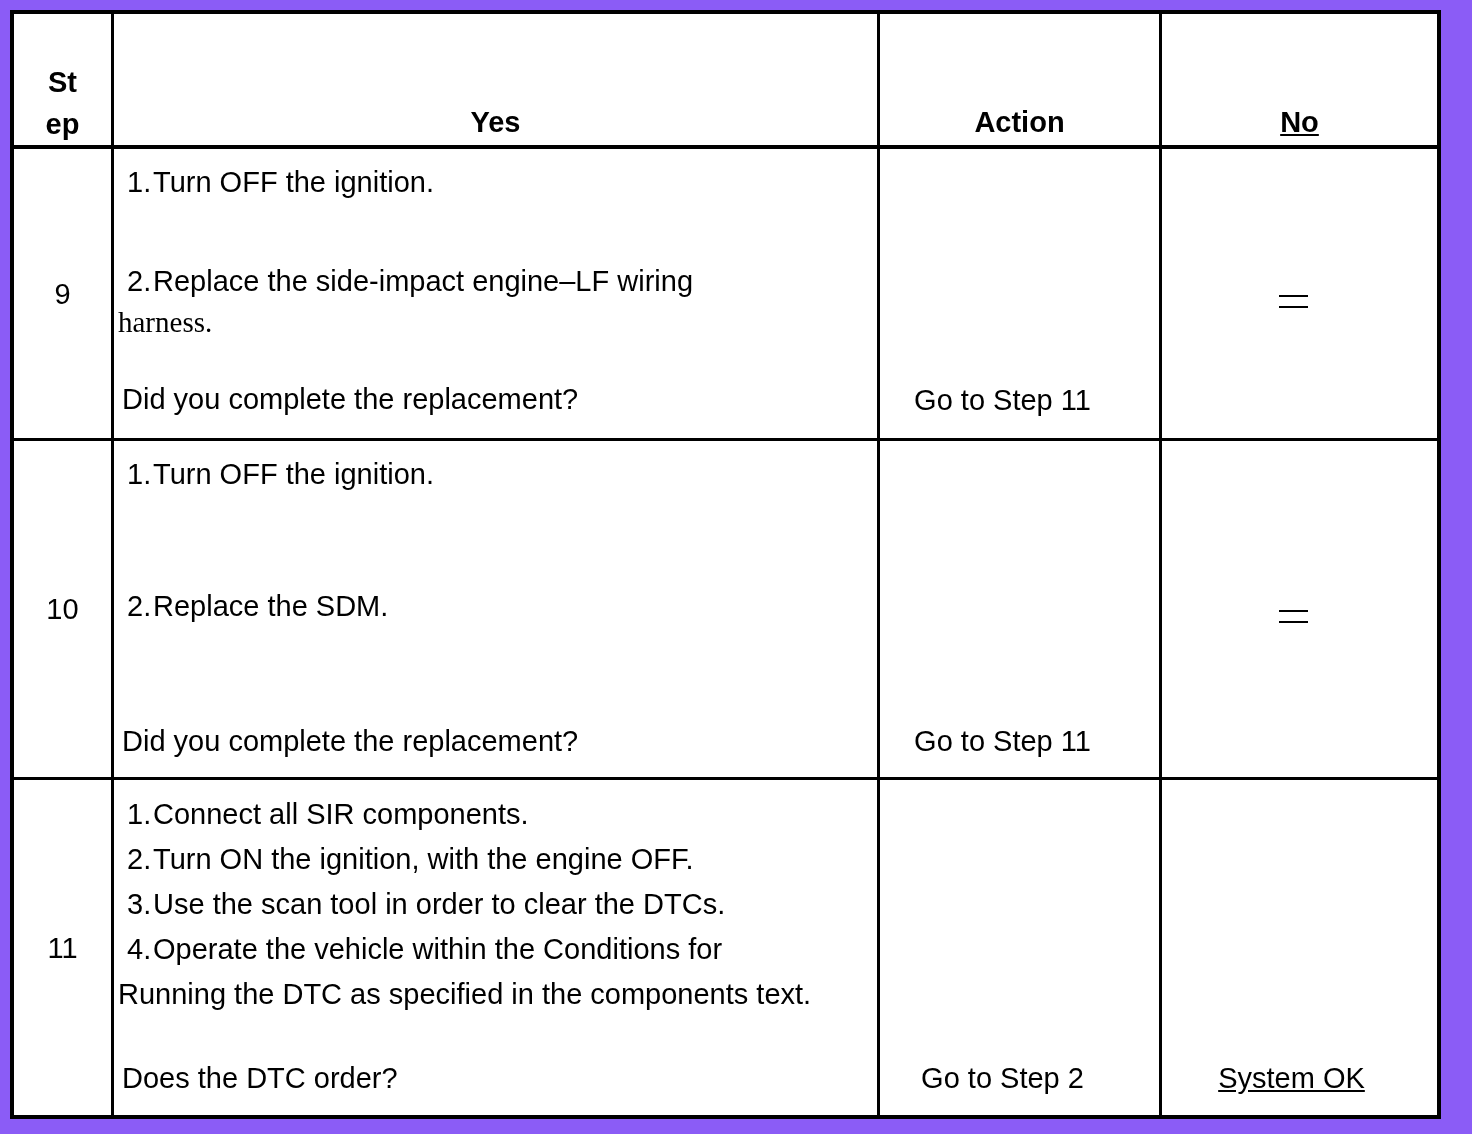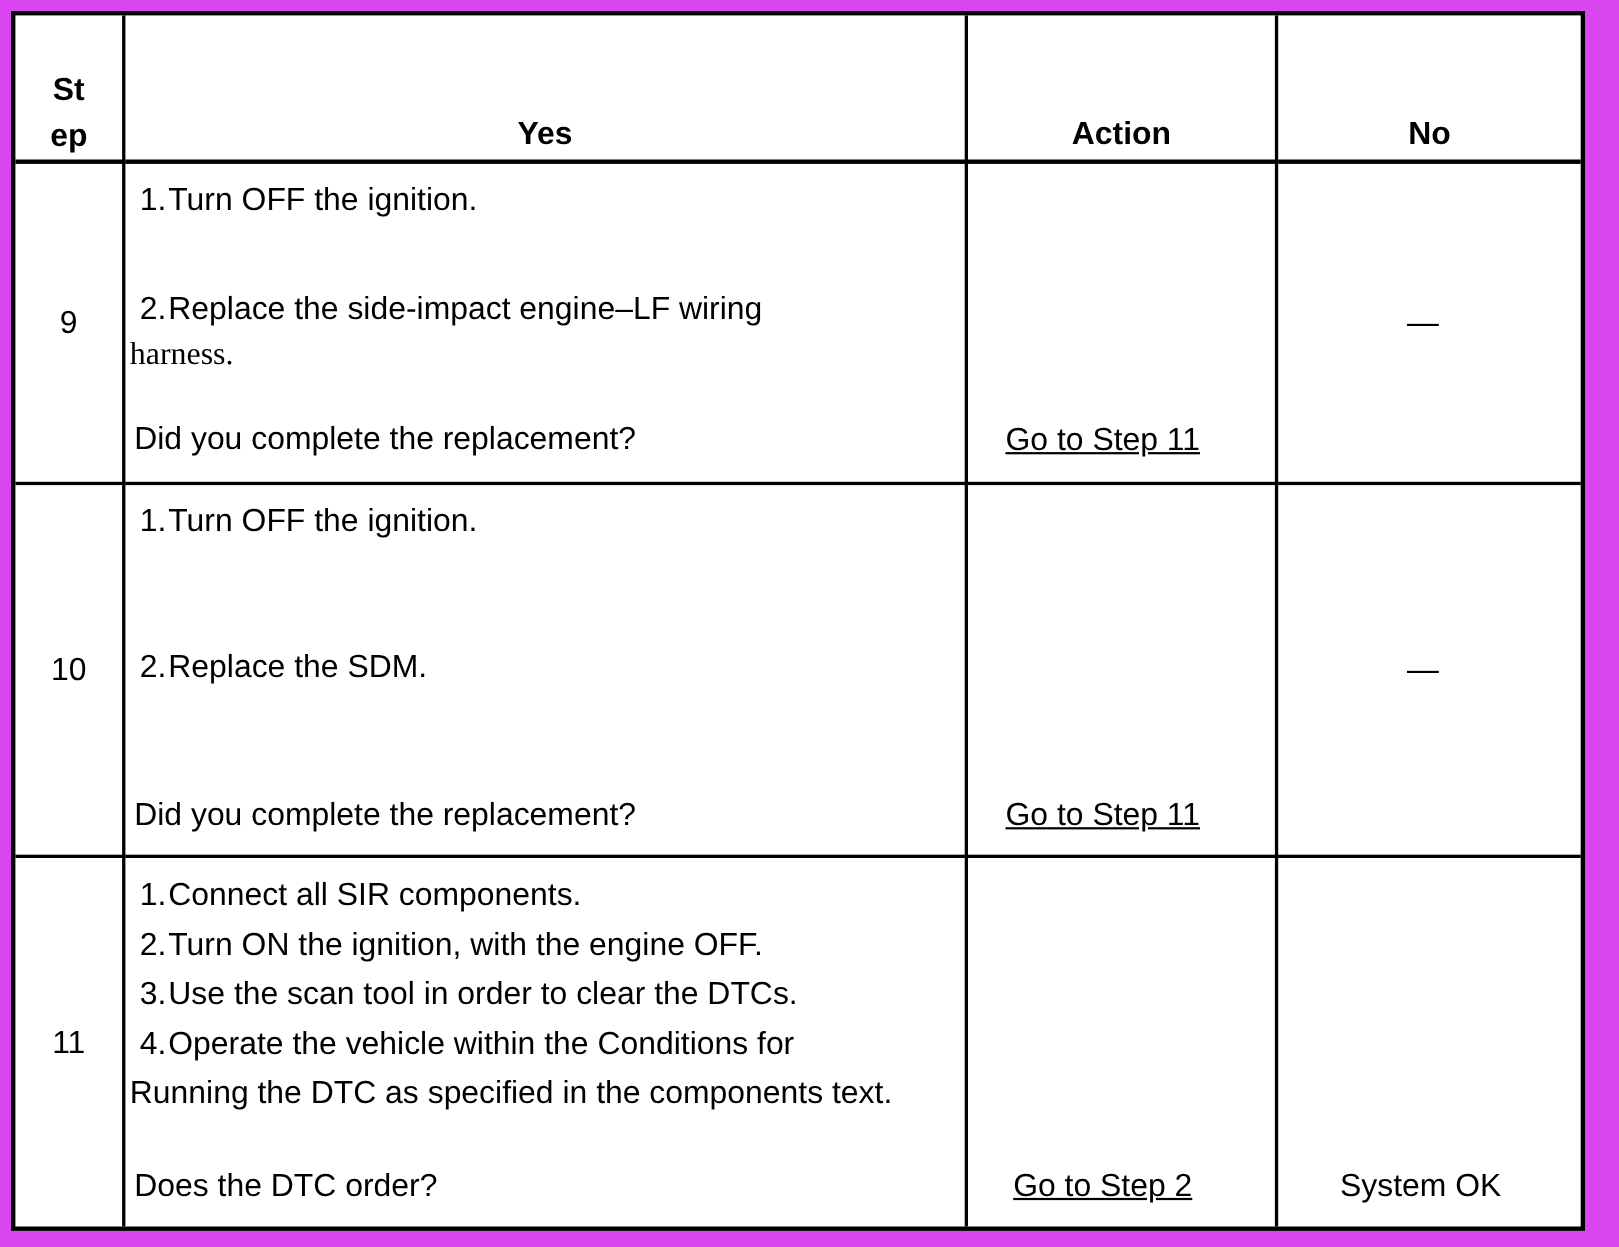--- a/index.html
+++ b/index.html
@@ -1,33 +1,33 @@
 <!DOCTYPE html>
 <html><head>
 <meta charset="utf-8">
 <style>
   html, body { margin:0; padding:0; background:#ffffff; }
   .page {
-    position:relative; width:1472px; height:1134px; background:#d946ef;
+    position:relative; width:1472px; height:1134px; background:#8b5cf6;
     font-family:"Liberation Sans", sans-serif; color:#000;
   }
   .table {
     position:absolute; left:10px; top:10px; width:1431px; height:1109px;
     box-sizing:border-box; border:4px solid #000;
     display:grid;
     grid-template-columns:100px 766px 282px 1fr;
     grid-template-rows:135px 292px 339px 1fr;
     background:#fff;
   }
   .cell {
     box-sizing:border-box; overflow:hidden;
     border-right:3px solid #000; border-bottom:3px solid #000;
     font-size:29px; line-height:30px;
   }
-  .last-col { border-right:none; }
+  .last-col { border-right:none;text-decoration:underline; }
   .last-row { border-bottom:none; }
 
   
   .hdr {
     border-bottom-width:4px; font-weight:bold;
     display:flex; align-items:flex-end; justify-content:center;
     padding-bottom:8px; text-align:center;
   }
   .hdr-step { padding-bottom:0; }
   .hdr-step .step-lines { line-height:42px; }
@@ -45,21 +45,21 @@
   .r9  { padding-top:18px; padding-bottom:24px; }
   .r9 .i2 { margin-top:69px; }
   .r9 .cont { margin-top:11px;font-family:Liberation Serif, serif; }
   .r10 { padding-top:18px; padding-bottom:21px; }
   .r10 .i2 { margin-top:102px; }
   .r11 { padding-top:12px; padding-bottom:22px; }
   .r11 .li, .r11 .cont { line-height:45px; }
 
   
   .ans { display:flex; align-items:flex-end; justify-content:center; text-align:center; }
-  .yes-cell { padding-right:34px;text-decoration:underline; }
+  .yes-cell { padding-right:34px; }
   .no-cell  { padding-right:16px; }
   .ans-r9  { padding-bottom:23px; }
   .ans-r10 { padding-bottom:21px; }
   .ans-r11 { padding-bottom:22px;align-items:flex-end; }
   .dash { align-items:center; padding-bottom:0; padding-right:12px; }
 </style>
 </head>
 <body>
 
 <div class="page">

